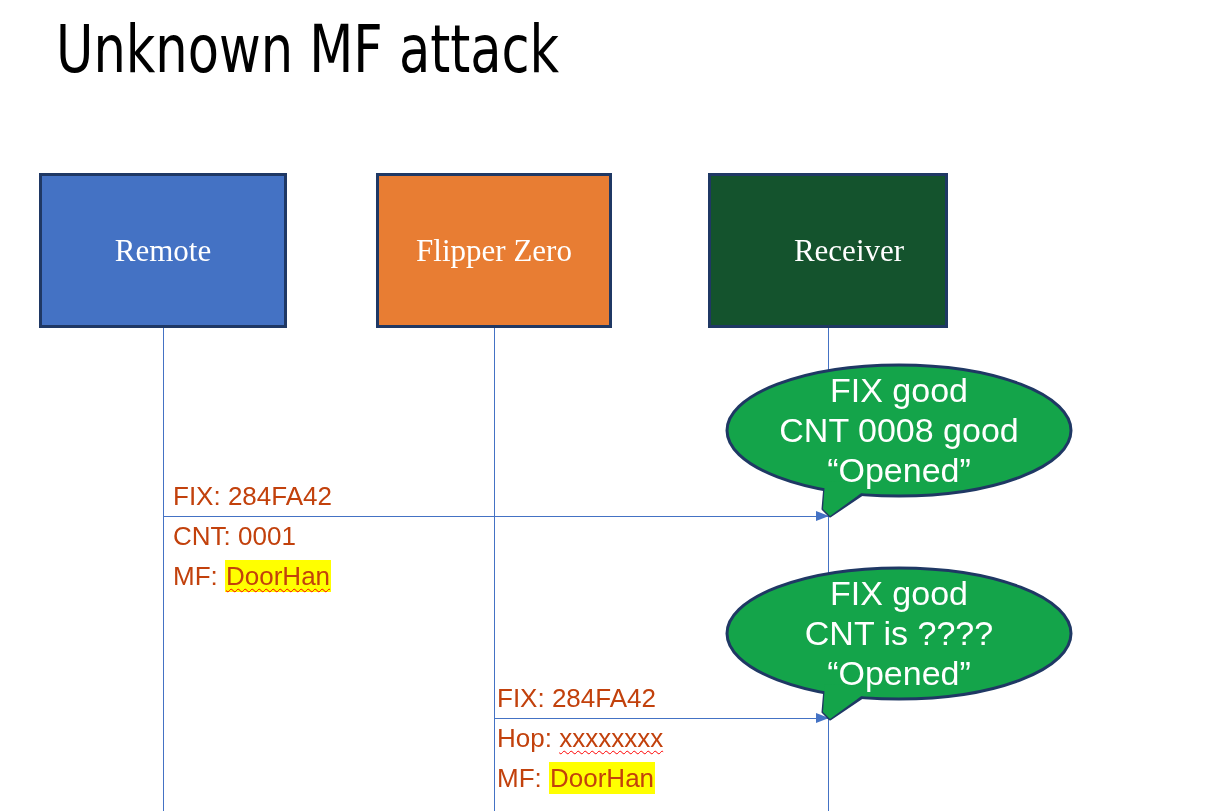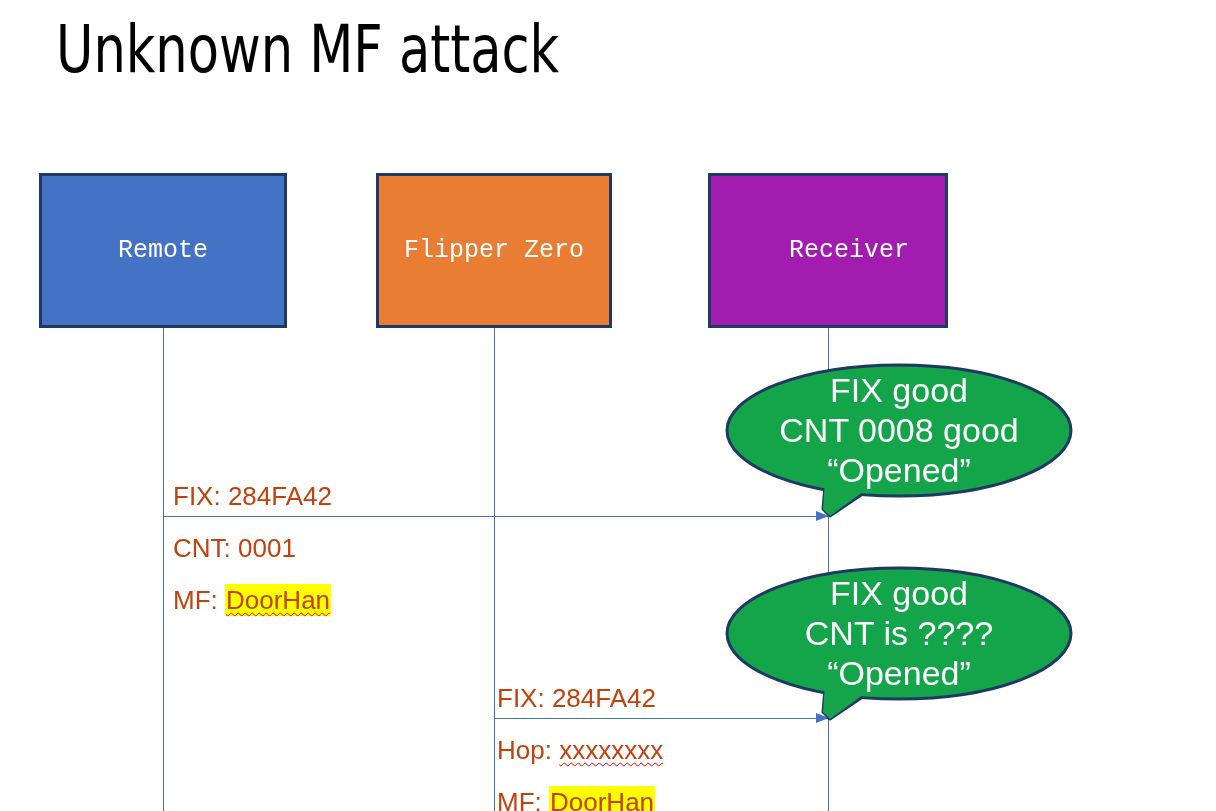--- a/index.html
+++ b/index.html
@@ -34,27 +34,27 @@
 
   
   .actor-box {
     position: absolute;
     box-sizing: border-box;
     border: 3px solid #1F3864;
     display: flex;
     align-items: center;
     justify-content: center;
     color: #ffffff;
-    font-size: 25px;
+    font-size: 31px;
     font-weight: 400;
-    font-family: Liberation Mono, monospace;
+    font-family: Liberation Serif, serif;
   }
   #actor-remote  { left: 39px;  top: 173px; width: 248px; height: 155px; background: #4472C4; }
   #actor-flipper { left: 376px; top: 173px; width: 236px; height: 155px; background: #E87D33; }
-  #actor-receiver{ left: 708px; top: 173px; width: 240px; height: 155px; background: #a21caf; padding-left: 42px; }
+  #actor-receiver{ left: 708px; top: 173px; width: 240px; height: 155px; background: #14532d; padding-left: 42px; }
 
   
   .lifeline {
     position: absolute;
     width: 1px;
     background: #4472C4;
   }
   #lifeline-remote   { left: 163px; top: 328px; height: 483px; }
   #lifeline-flipper  { left: 494px; top: 328px; height: 483px; }
   #lifeline-receiver { left: 828px; top: 328px; height: 483px; }
@@ -79,21 +79,21 @@
     position: absolute;
     font-family: "Liberation Sans", sans-serif;
     font-size: 26px;
     color: #c2410c;
     line-height: 40px;
     white-space: nowrap;
   }
   #msg-label-1 { left: 173px; top: 476px; }
   #msg-label-2 { left: 497px; top: 678px; }
   .msg-line-top   { position: relative; top: 0px; }
-  .msg-line-rest  { position: relative; margin-top: 12px; }
+  .msg-line-rest  { position: relative; }
 
   .hl {
     background: #FFFF00;
     padding: 1px 1px;
   }
   .hl.spell {
     text-decoration: underline wavy #FF0000;
     text-underline-offset: 3px;
     text-decoration-thickness: 1px;
   }

